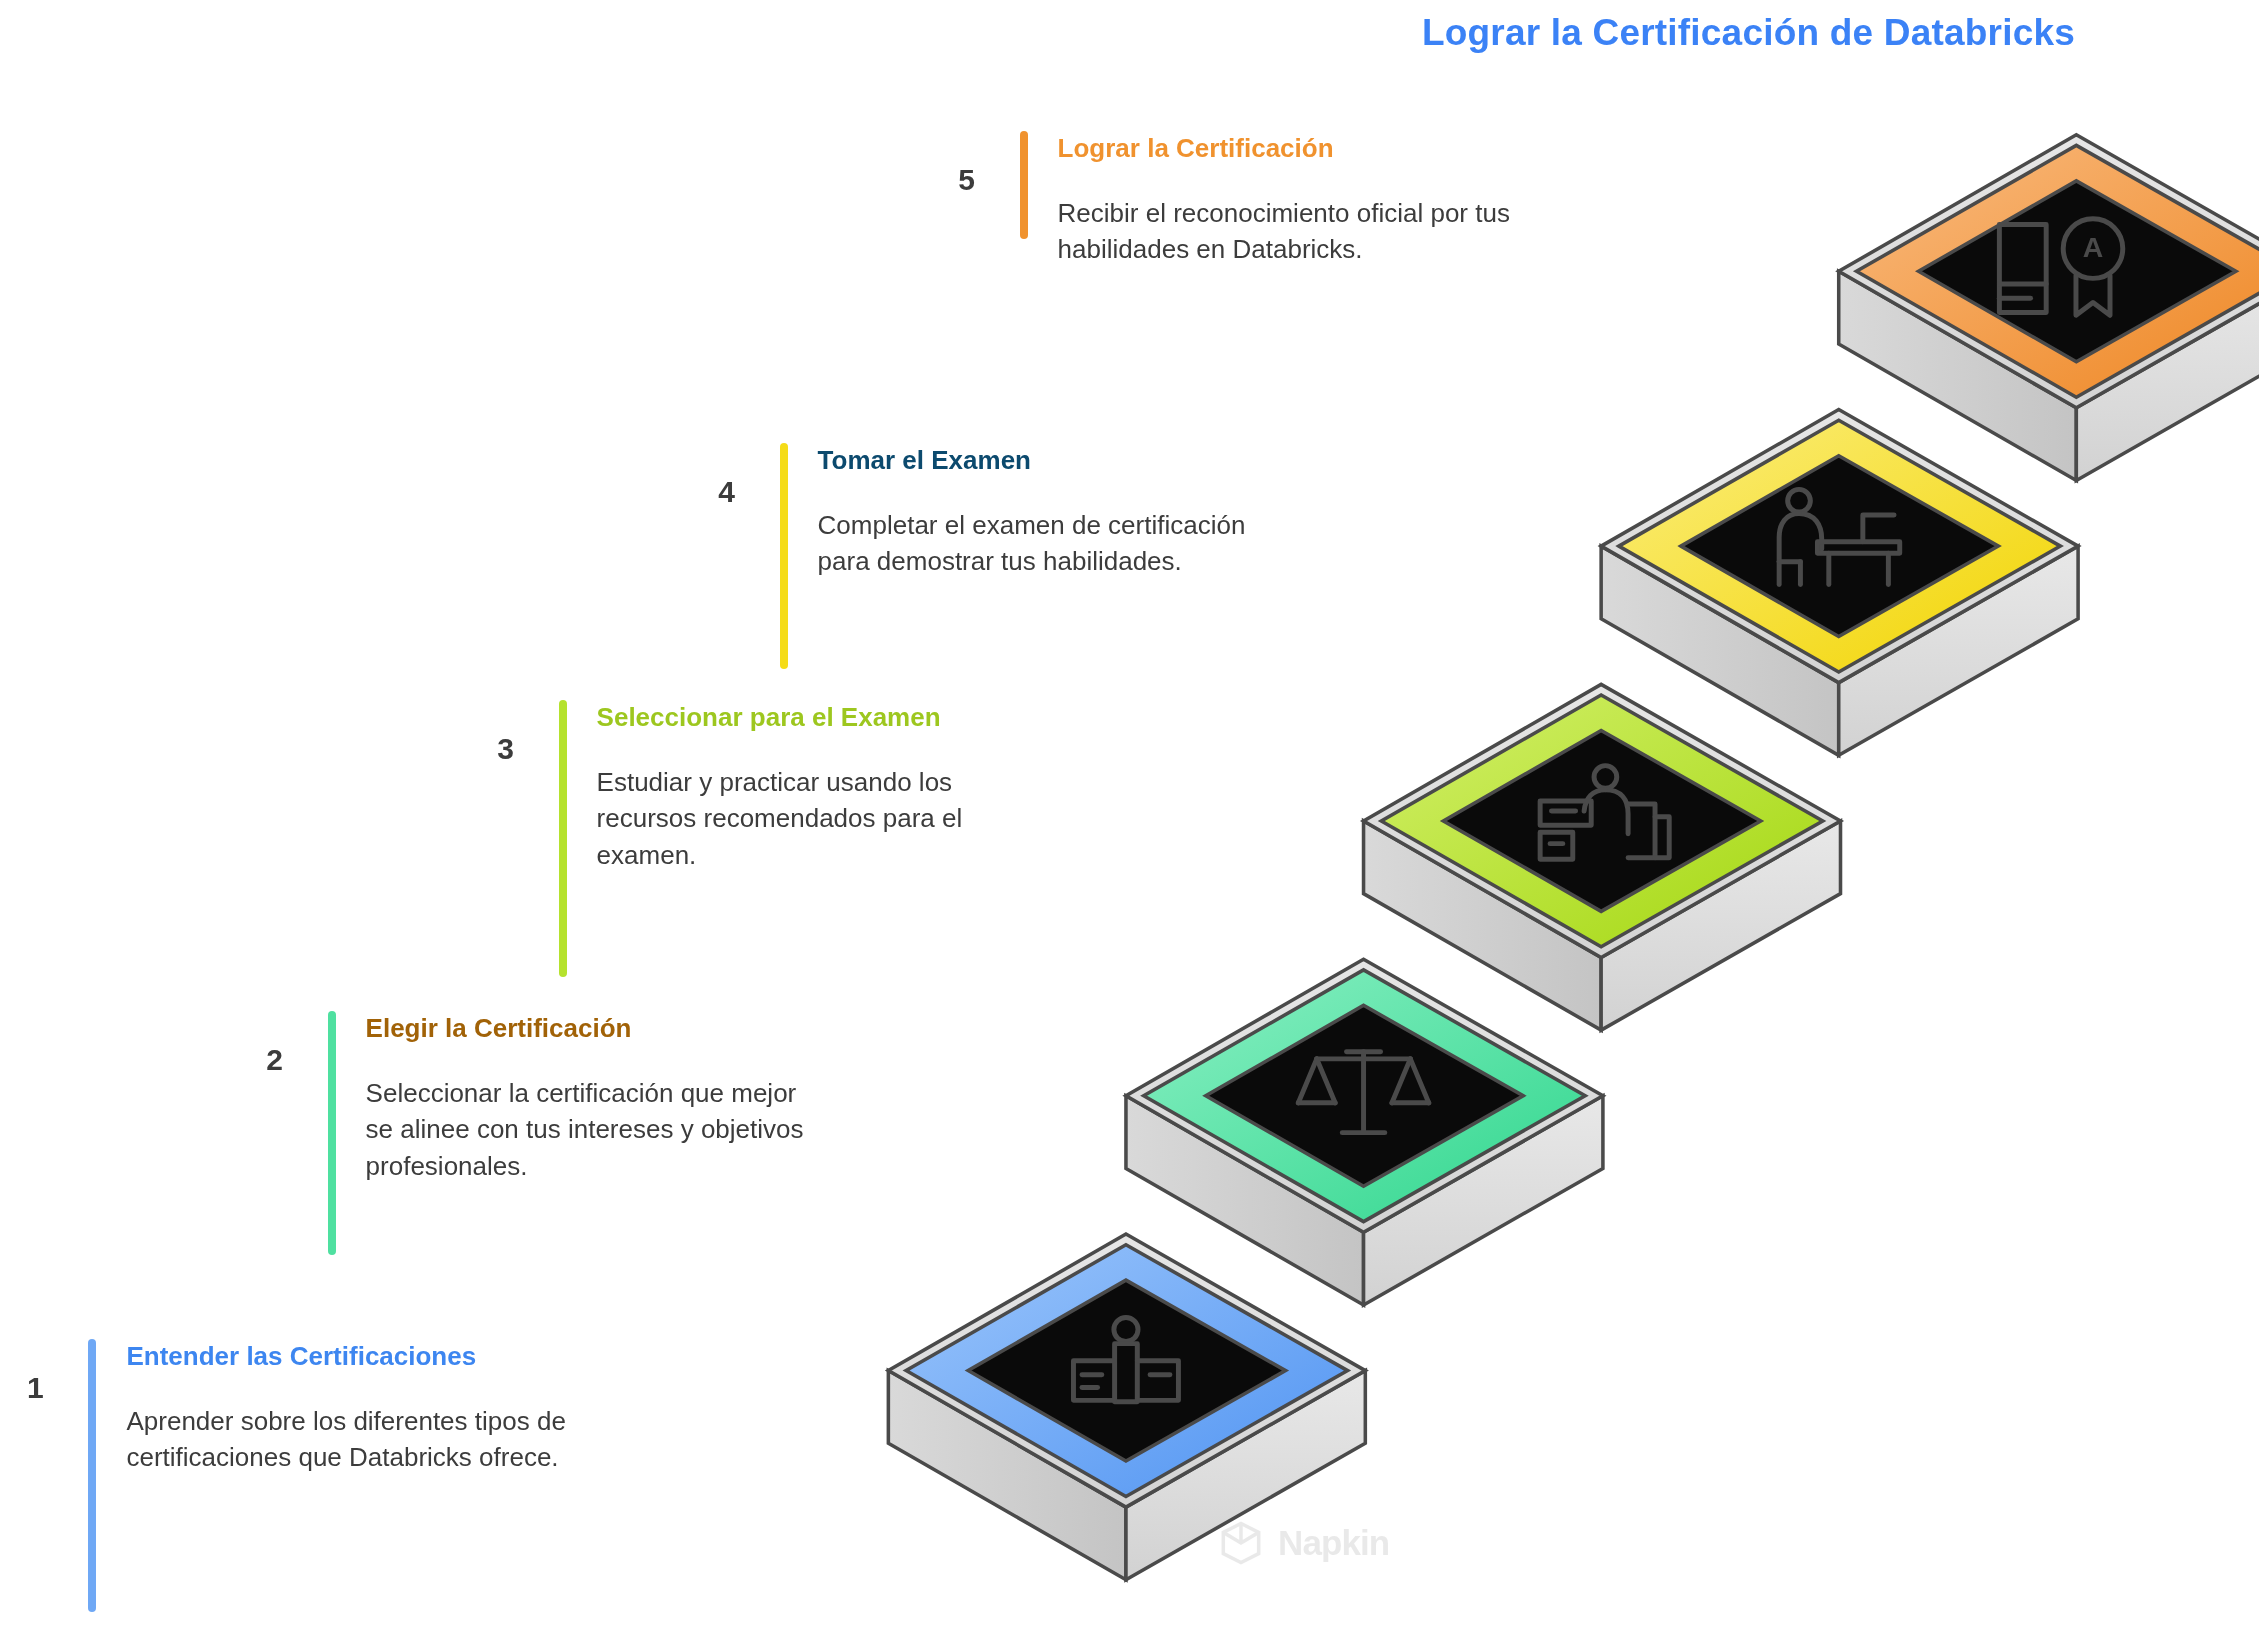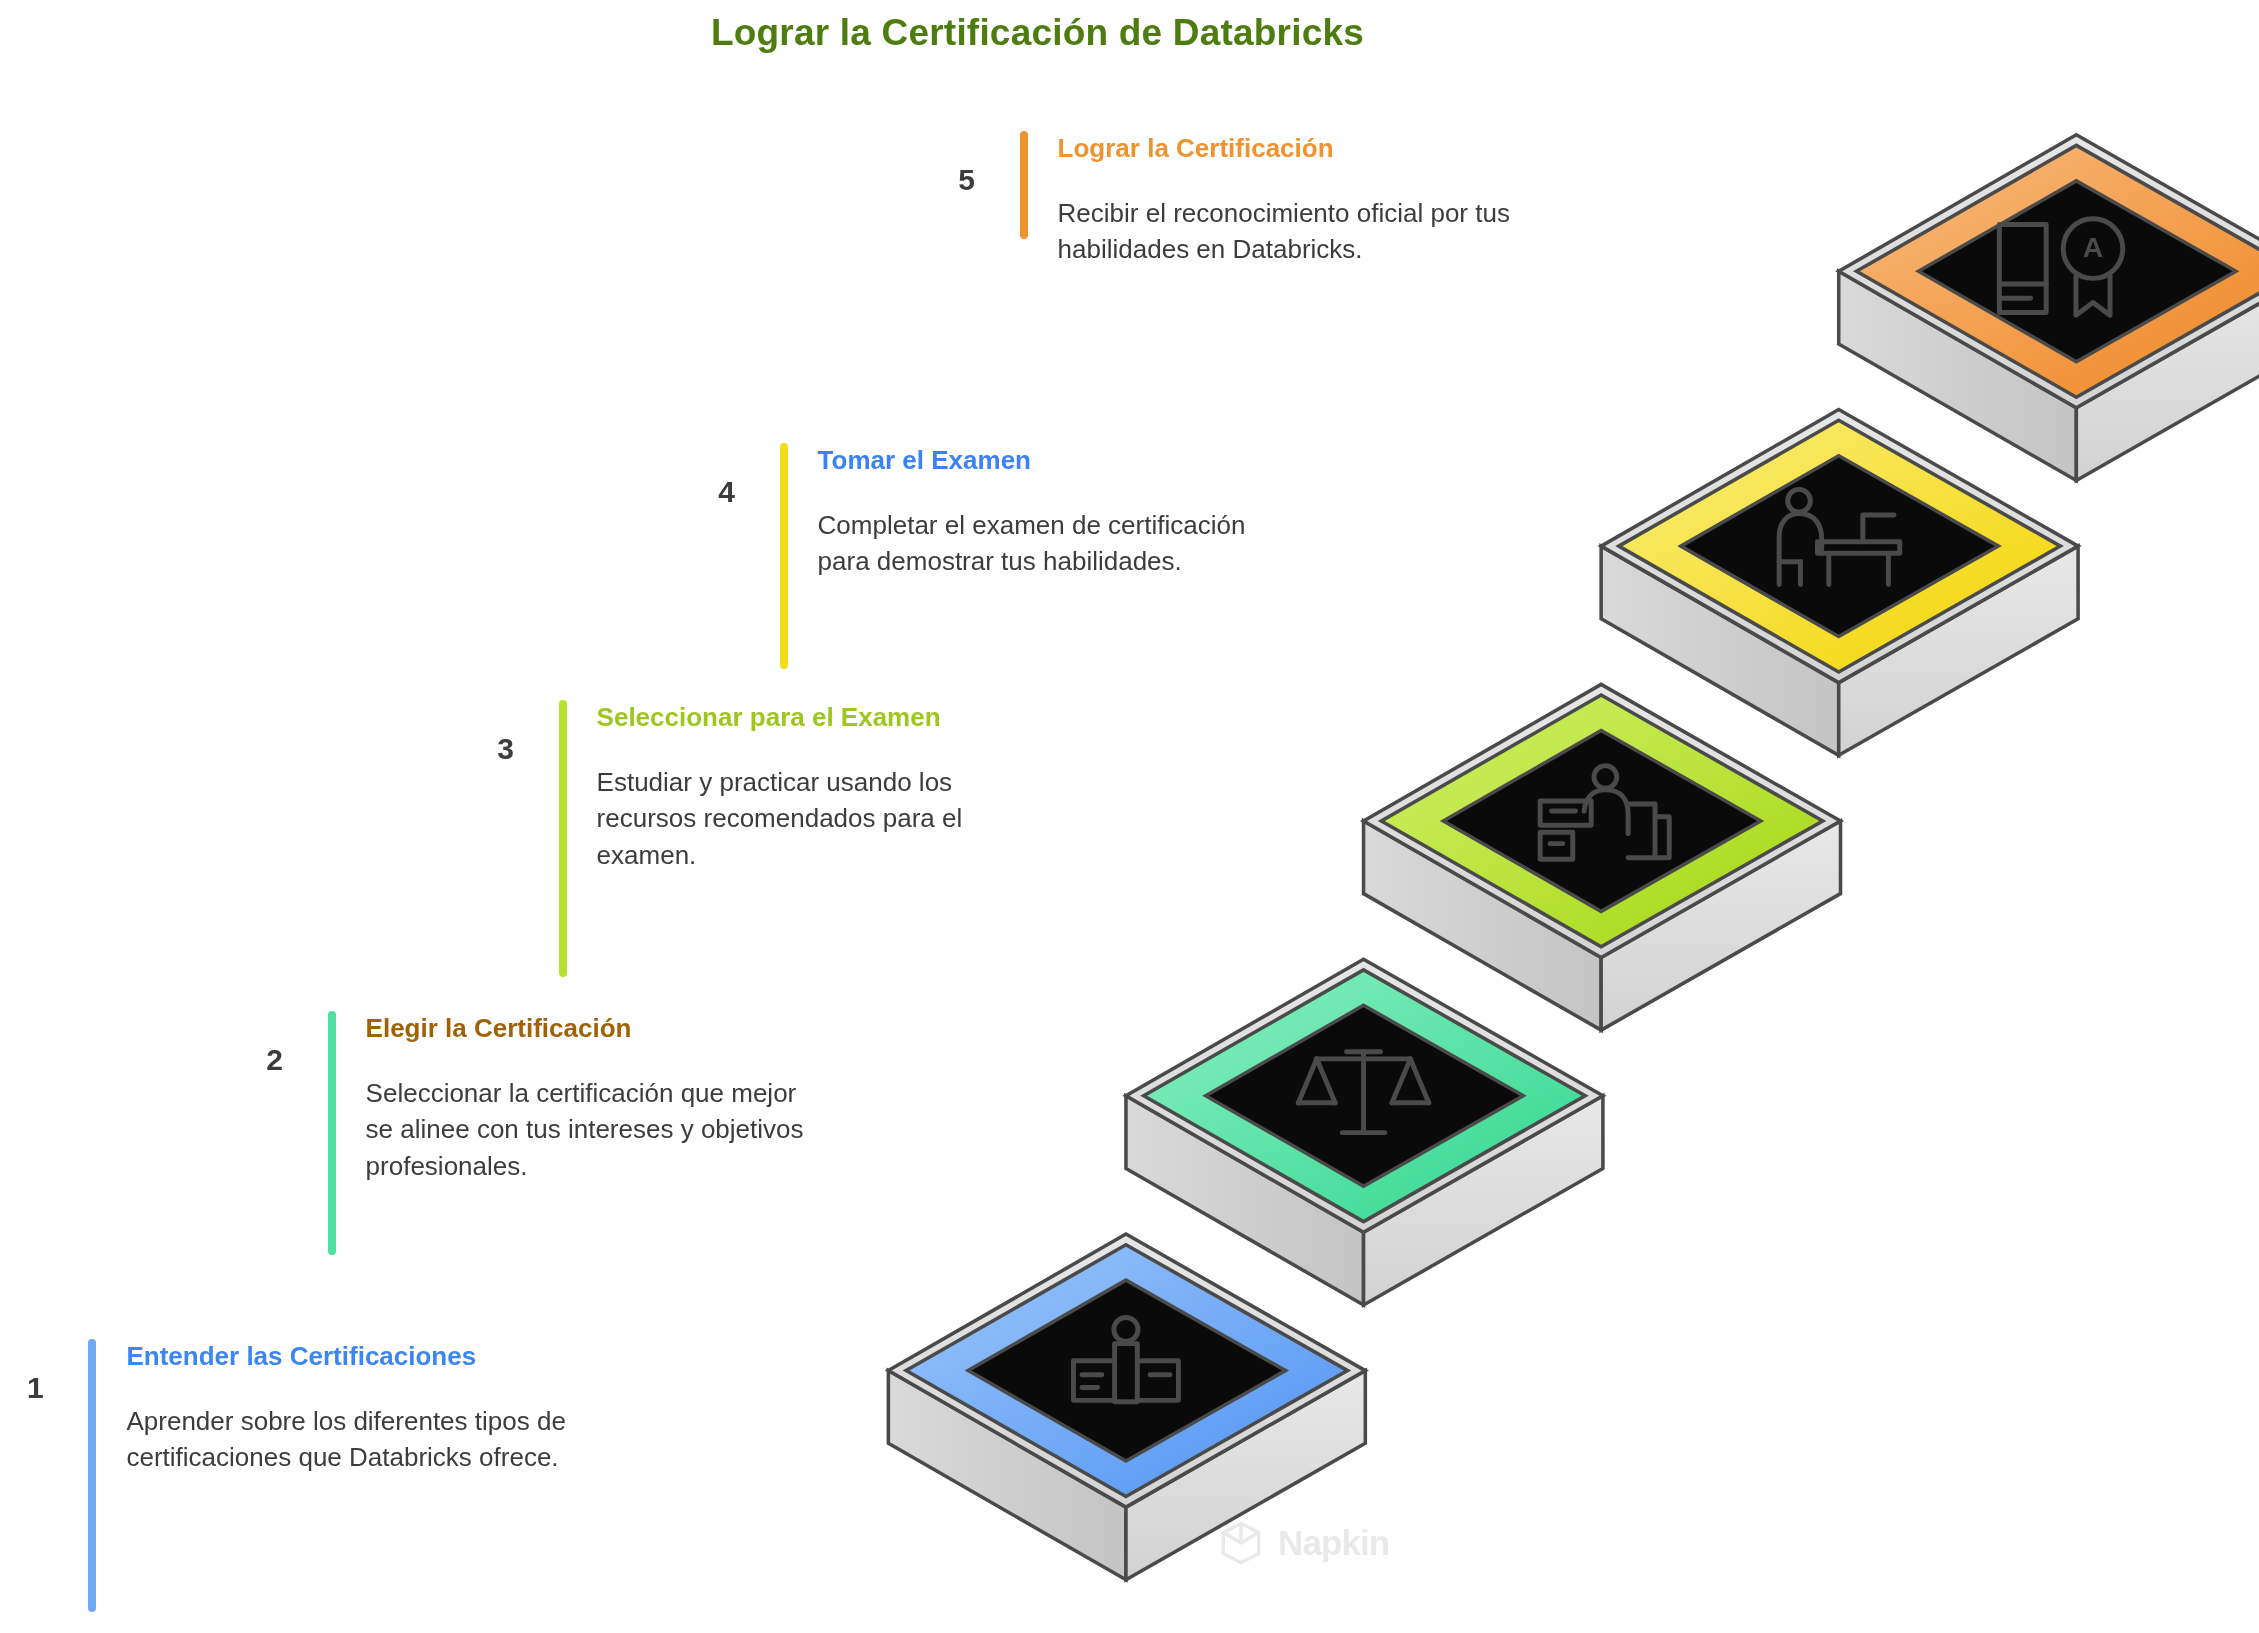--- a/index.html
+++ b/index.html
@@ -8,24 +8,24 @@
     width:2259px; height:1633px;
     position:relative; overflow:hidden;
     font-family:"Liberation Sans", sans-serif;
     color:#3c3c3c;
   }
 
   
   #title {
     position:absolute;
     top:12.4px; left:0; width:2075px;
-    text-align:center;
+    text-align:right;
     font-size:37px; font-weight:bold;
     letter-spacing:0.2px;
-    color:#4d7c0f;
+    color:#3b82f6;
   }
 
   
   #stage {
     position:absolute;
     left:0; top:0; width:2259px; height:1633px;
   }
   #stairs-svg { position:absolute; left:0; top:0; }
 
   
@@ -240,21 +240,21 @@
   <div class="step-body">
     <div class="step-title" style="color:#f0922e">Lograr la Certificación</div>
     <div class="step-desc">Recibir el reconocimiento oficial por tus habilidades en Databricks.</div>
   </div>
 </div>
 
 <div class="step-text" id="text-4">
   <div class="step-num">4</div>
   <div class="step-rule" style="background:#f5dc18"></div>
   <div class="step-body">
-    <div class="step-title" style="color:#3b82f6">Tomar el Examen</div>
+    <div class="step-title" style="color:#0c4a6e">Tomar el Examen</div>
     <div class="step-desc">Completar el examen de certificación para demostrar tus habilidades.</div>
   </div>
 </div>
 
 <div class="step-text" id="text-3">
   <div class="step-num">3</div>
   <div class="step-rule" style="background:#b5e22e"></div>
   <div class="step-body">
     <div class="step-title" style="color:#9dc71f">Seleccionar para el Examen</div>
     <div class="step-desc">Estudiar y practicar usando los recursos recomendados para el examen.</div>

